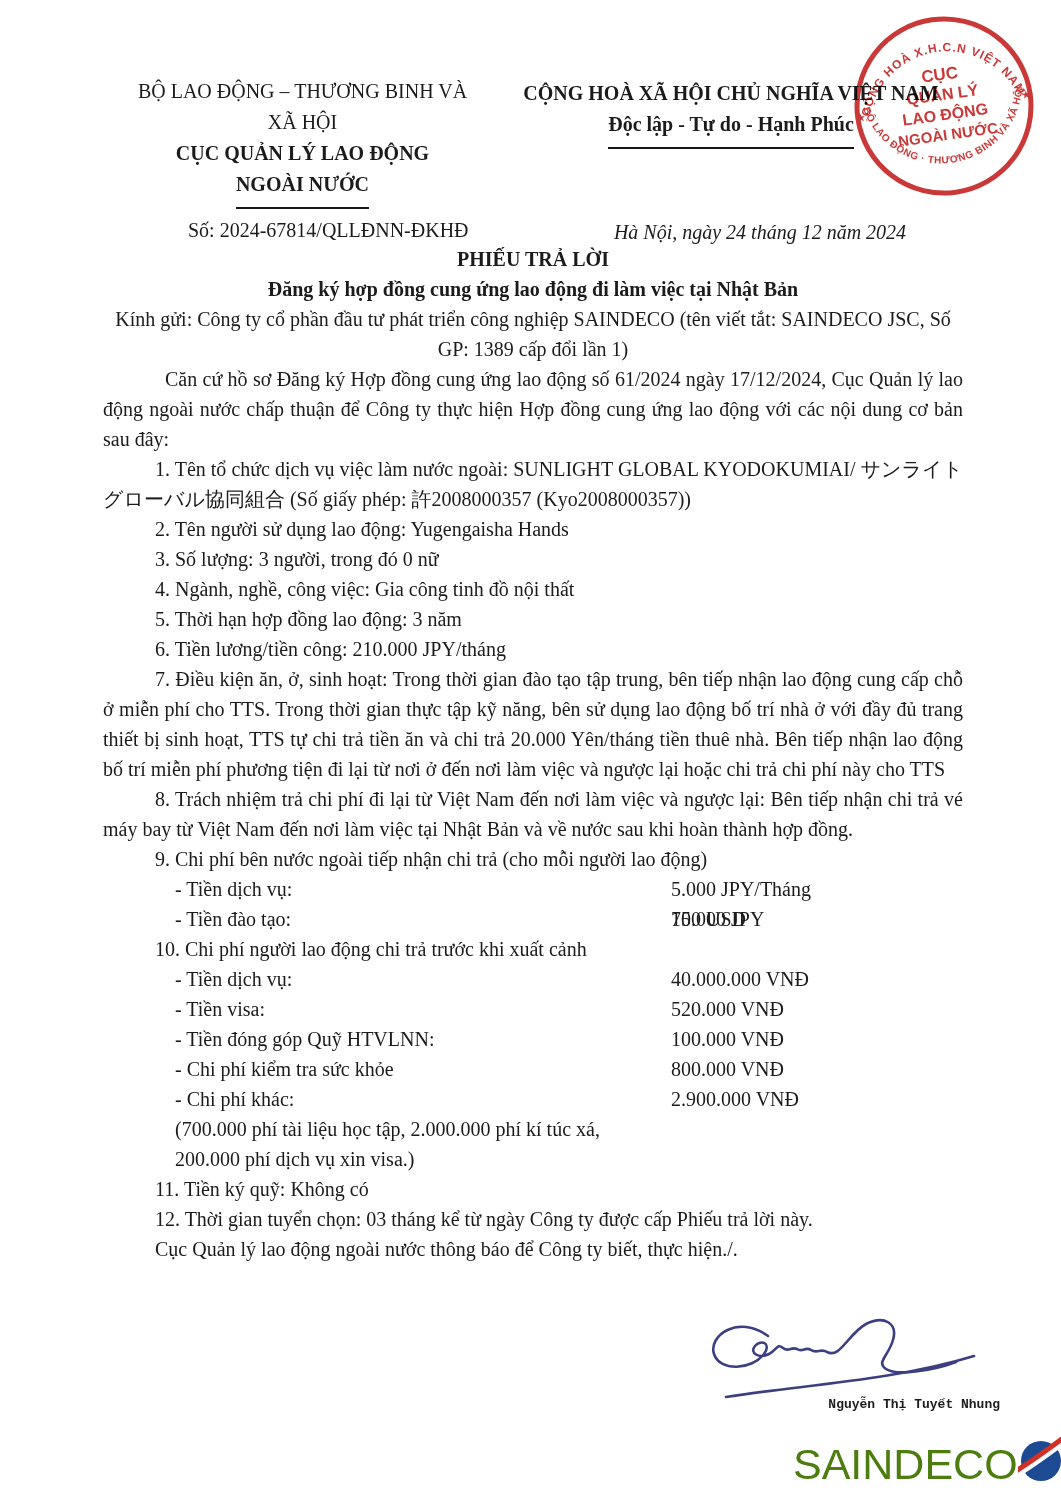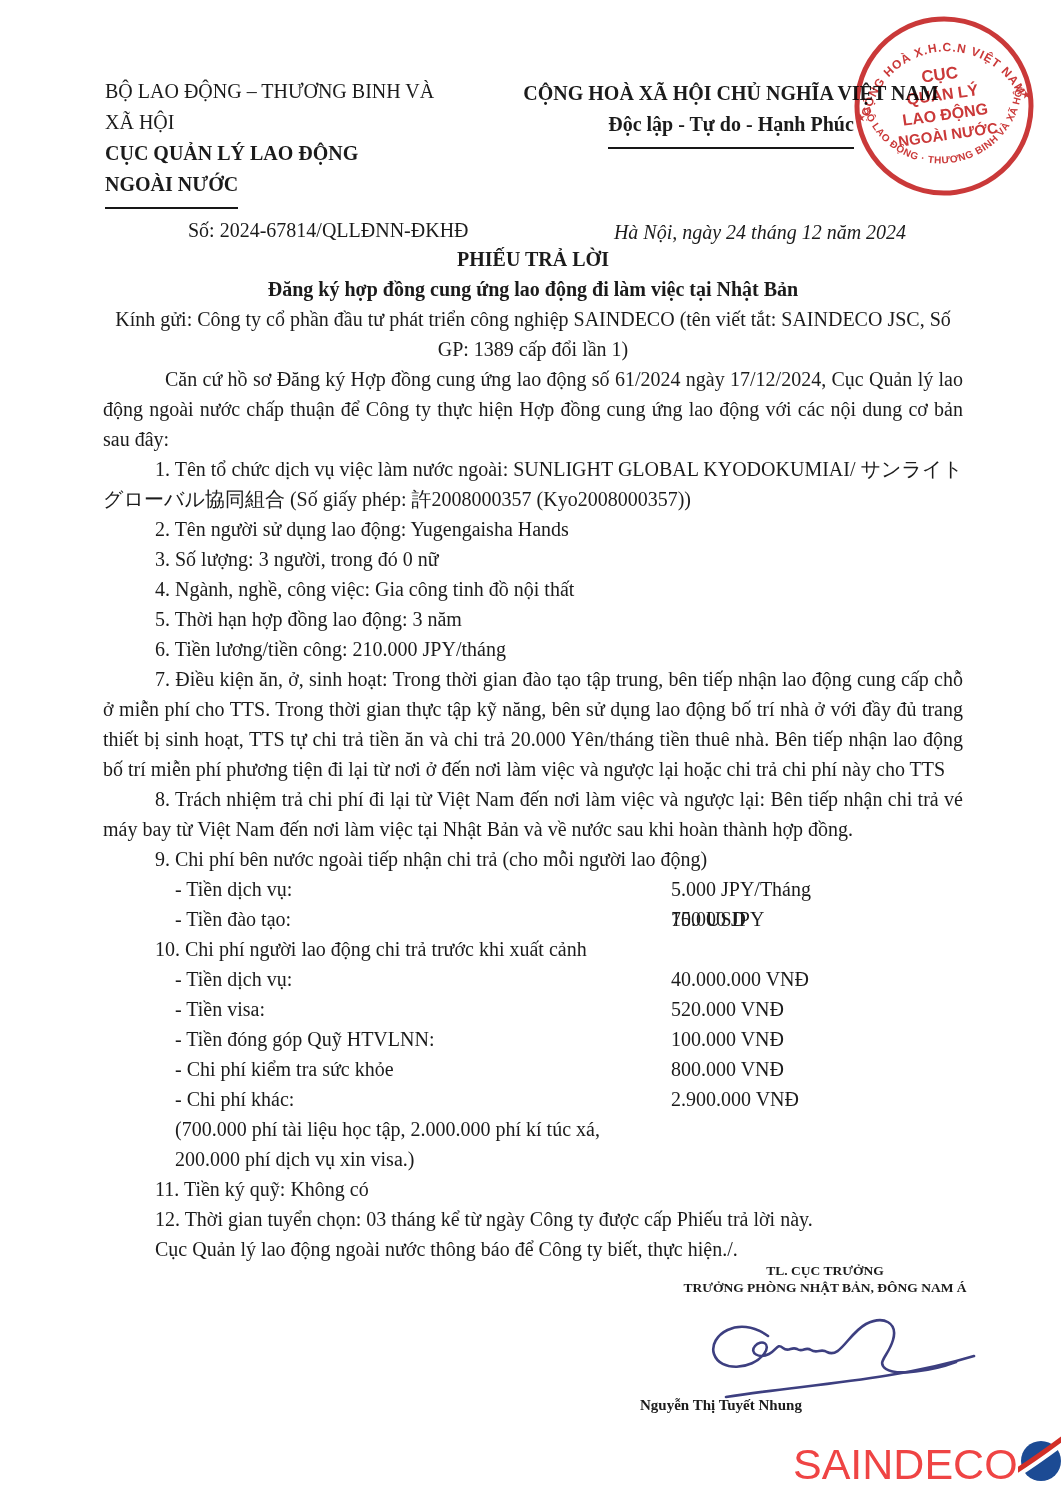--- a/index.html
+++ b/index.html
@@ -7,21 +7,21 @@
     position:relative;width:1061px;height:1500px;background:#ffffff;
     font-family:"Liberation Serif","DejaVu Serif",serif;color:#1b1b1b;
     margin:0 auto;overflow:hidden;
   }
   .b{font-weight:bold;}
   .center{text-align:center;}
   .just{text-align:justify;}
   p{margin:0;}
   .u-span{display:inline-block;border-bottom:2px solid #171717;padding-bottom:7px;}
 
-  .hdr-left{position:absolute;left:105px;top:76px;width:395px;text-align:left;
+  .hdr-left{position:absolute;left:105px;top:76px;width:395px;text-align:center;
     font-size:20px;line-height:31px;}
   .hdr-right{position:absolute;left:498px;top:78px;width:466px;text-align:center;
     font-size:20px;line-height:31px;font-weight:bold;}
   .date{position:absolute;left:540px;top:189px;width:440px;text-align:center;
     font-style:italic;font-size:20px;margin-top:32px;}
   .docnum{position:absolute;left:188px;top:219px;font-size:20px;}
 
   .stamp{position:absolute;left:842px;top:6px;mix-blend-mode:multiply;opacity:.92;}
   .stamp text{font-family:"Liberation Sans","DejaVu Sans",sans-serif;}
 
@@ -30,26 +30,26 @@
   .title{font-size:20px;}
   .ind52{text-indent:52px;}
   .ind62{text-indent:62px;}
   .feerow{position:relative;padding-left:72px;}
   .feerow .val{position:absolute;left:568px;top:0;white-space:nowrap;}
   .note{padding-left:72px;}
 
   .sign-head{position:absolute;left:640px;top:1262px;width:370px;text-align:center;
     font-weight:bold;font-size:13.5px;line-height:17px;}
   .sig-svg{position:absolute;left:688px;top:1296px;}
-  .signer{position:absolute;left:640px;top:1397px;width:360px;text-align:left;
-    font-weight:bold;font-size:15px;}
+  .signer{position:absolute;left:640px;top:1397px;width:360px;text-align:right;
+    font-weight:bold;font-size:13px;font-family:Liberation Mono, monospace;}
 
   .logo{position:absolute;left:793px;top:1438px;display:flex;align-items:flex-start;}
   .logo-text{font-family:"Liberation Sans","DejaVu Sans",sans-serif;font-size:43px;
-    line-height:52px;color:#ef4444;}
+    line-height:52px;color:#4d7c0f;}
   .logo-icon{margin-left:0px;margin-top:-2px;}
 </style>
 </head>
 <body>
 
 <div class="page">
 
   <div class="hdr-left">
     <div>BỘ LAO ĐỘNG – THƯƠNG BINH VÀ</div>
     <div>XÃ HỘI</div>
@@ -136,24 +136,20 @@
       <span class="val">2.900.000 VNĐ</span>
     </div>
     <p class="note">(700.000 phí tài liệu học tập, 2.000.000 phí kí túc xá,</p>
     <p class="note">200.000 phí dịch vụ xin visa.)</p>
 
     <p class="ind52">11. Tiền ký quỹ: Không có</p>
     <p class="ind52">12. Thời gian tuyển chọn: 03 tháng kể từ ngày Công ty được cấp Phiếu trả lời này.</p>
     <p class="ind52">Cục Quản lý lao động ngoài nước thông báo để Công ty biết, thực hiện./.</p>
   </div>
 
-  <div class="sign-head">
-    <div>TL. CỤC TRƯỞNG</div>
-    <div>TRƯỞNG PHÒNG NHẬT BẢN, ĐÔNG NAM Á</div>
-  </div>
 
   <svg class="sig-svg" width="300" height="110" viewBox="0 0 300 110">
     <g fill="none" stroke="#3d3f80" stroke-width="2.6" stroke-linecap="round">
       <path d="M 80,40 C 50,18 20,40 26,58 C 32,76 64,74 76,58 C 84,47 73,43 67,50 C 61,57 71,63 81,58 C 89,54 89,47 95,52 C 101,57 103,50 109,53 C 115,57 117,50 123,54 C 129,58 133,52 139,56 C 152,63 160,38 178,28 C 196,19 210,27 205,44 C 200,61 188,66 198,73 C 208,80 244,75 268,66"></path>
       <path d="M 38,101 C 112,89 204,85 286,60"></path>
     </g>
   </svg>
 
   <div class="signer">Nguyễn Thị Tuyết Nhung</div>
 

